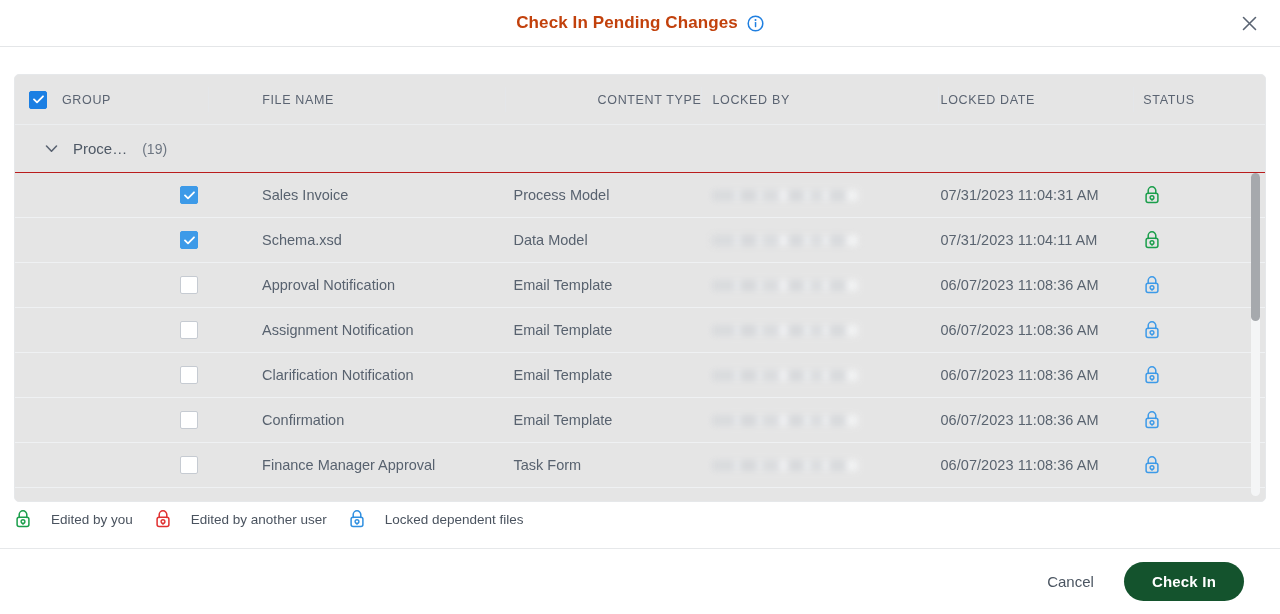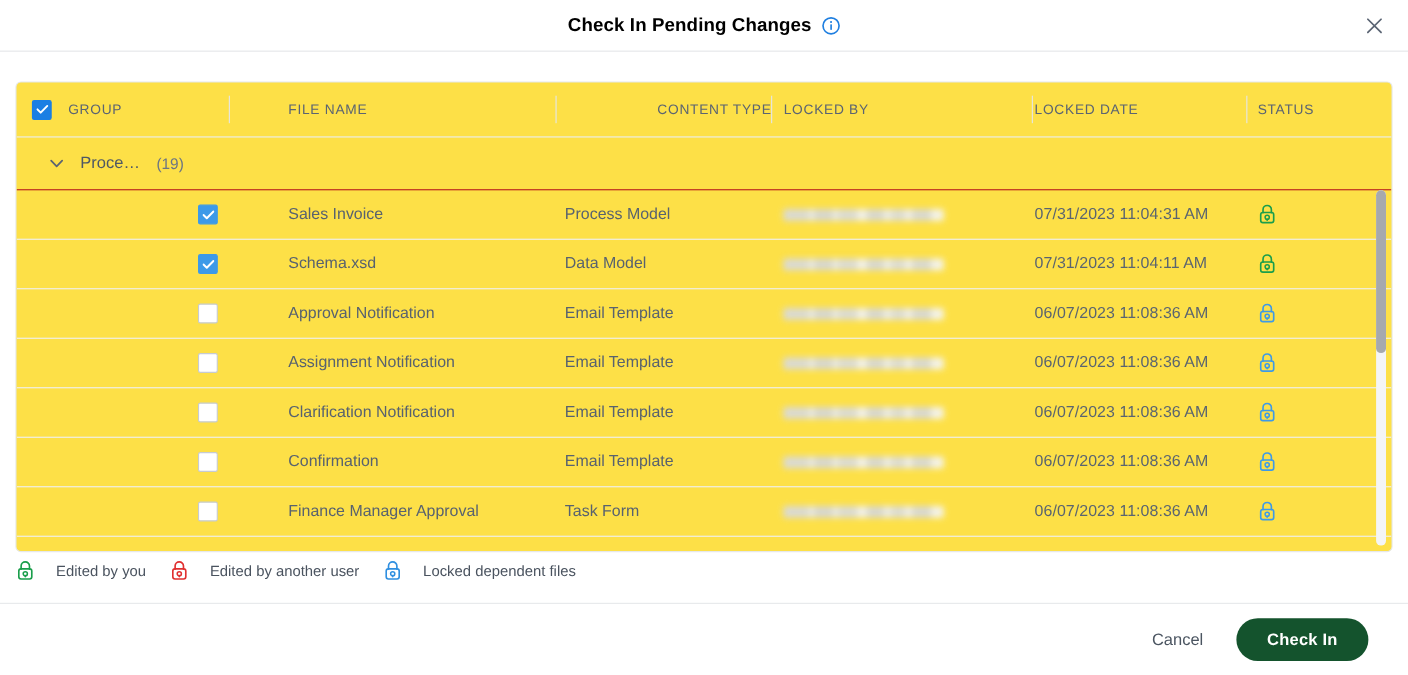--- a/index.html
+++ b/index.html
@@ -22,21 +22,21 @@
     justify-content: center;
   }
   .dialog-title-wrap {
     display: flex;
     align-items: center;
     gap: 9px;
   }
   .dialog-title {
     font-size: 17px;
     font-weight: bold;
-    color: #000000;
+    color: #c2410c;
     letter-spacing: .1px;
   }
   .info-icon {
     width: 17px; height: 17px;
     display: block;
   }
   .close-btn {
     position: absolute;
     right: 18px; top: 50%;
     transform: translateY(-50%);
@@ -48,21 +48,21 @@
   .close-btn svg { display: block; }
 
   
   .table-card {
     position: absolute;
     left: 14px; top: 74px;
     width: 1252px;
     height: 428px;
     border: 1px solid #e6e8ea;
     border-radius: 5px;
-    background: #fde047;
+    background: #e5e5e5;
     overflow: hidden;
   }
 
   .thead {
     display: flex;
     height: 50px;
     align-items: stretch;
     border-bottom: 1px solid #eceef0;
   }
   .th {

